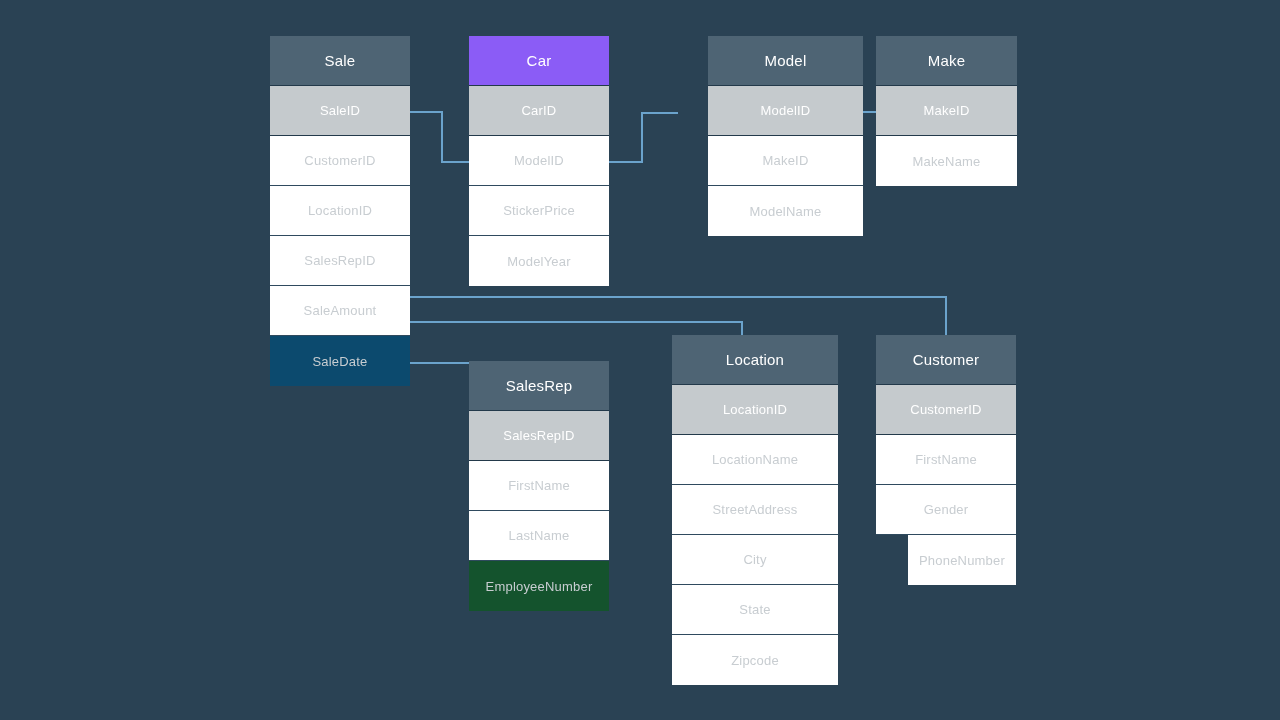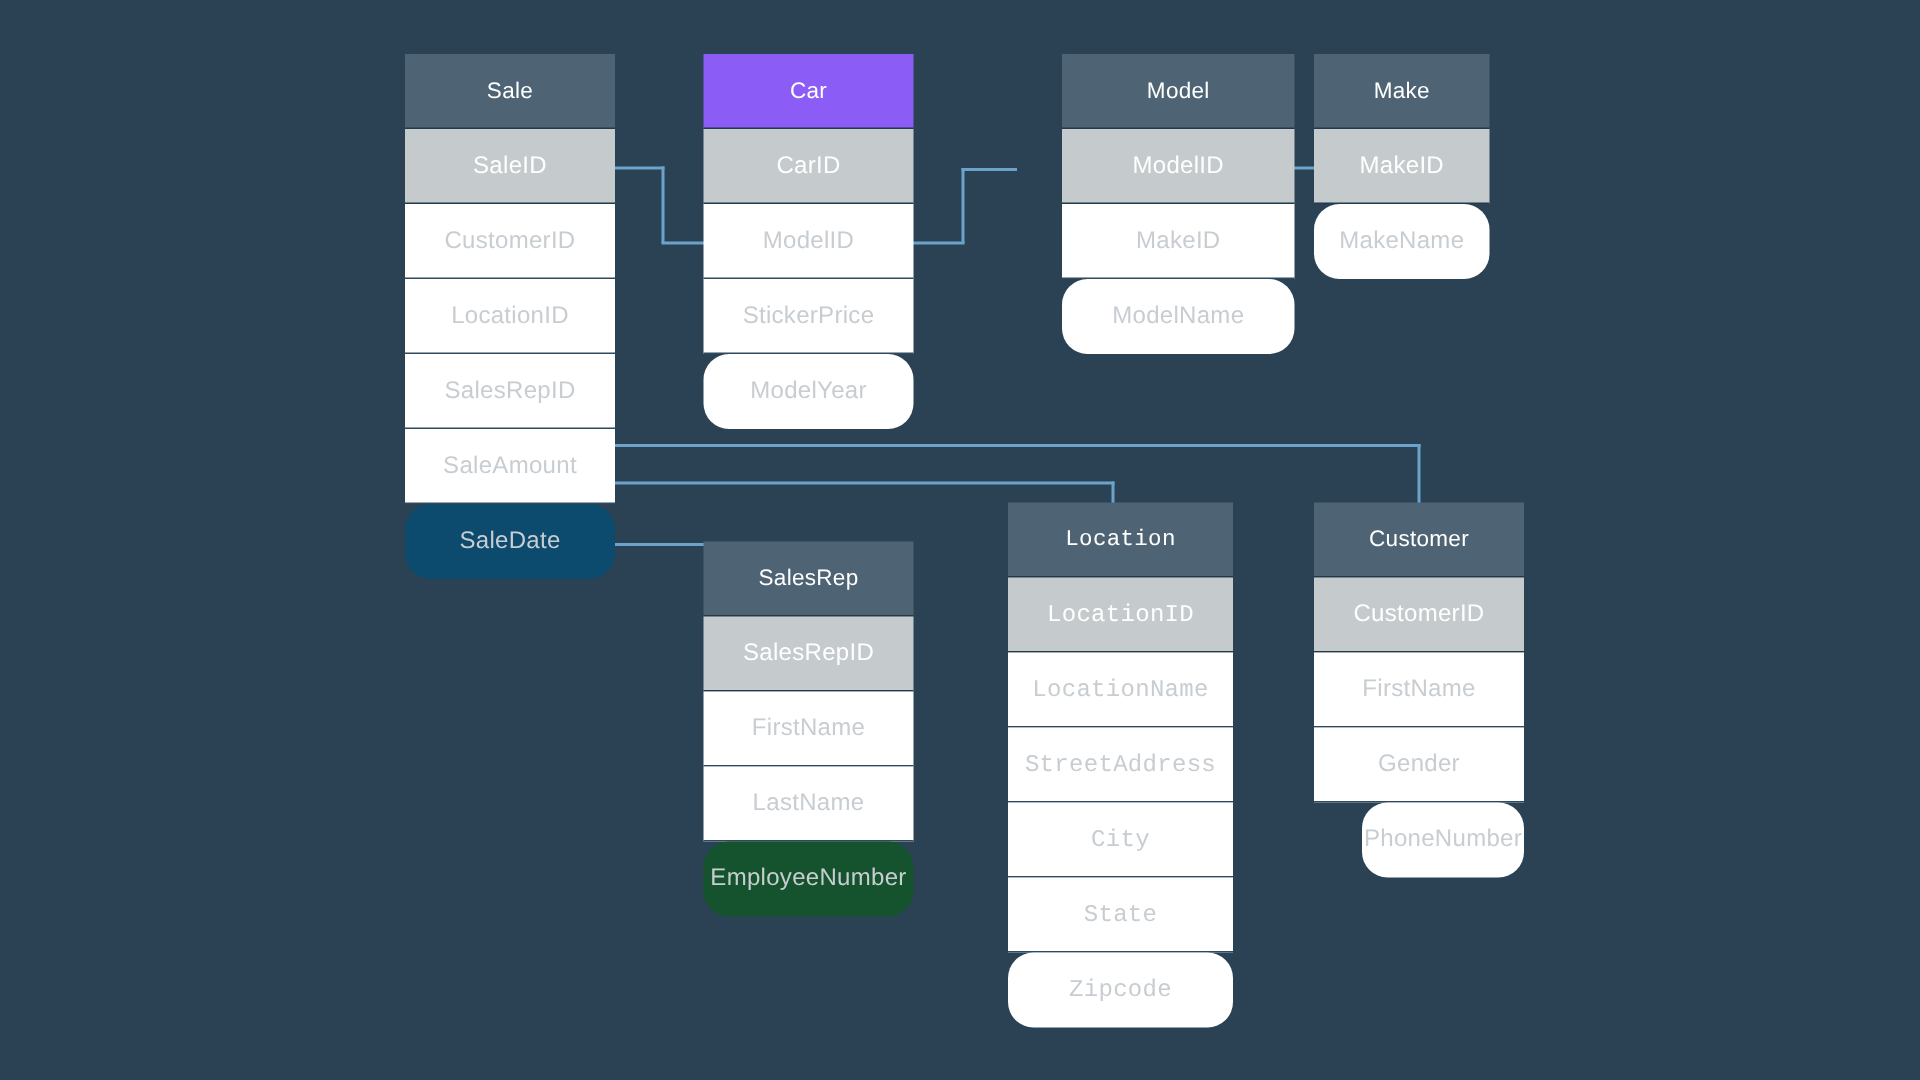--- a/index.html
+++ b/index.html
@@ -31,29 +31,29 @@
     align-items: center;
     justify-content: center;
     letter-spacing: .2px;
     box-sizing: border-box;
     border-bottom: 1px solid #23394a;
   }
   .field {
     height: 50px;
     background: #ffffff;
     color: #c8cdd1;
-    font-size: 16px;
+    font-size: 13px;
     display: flex;
     align-items: center;
     justify-content: center;
     box-sizing: border-box;
     border-bottom: 1px solid #2f4a5e;
     letter-spacing: .2px;
   }
-  .field:last-child { border-bottom: none; border-radius: 17px; }
+  .field:last-child { border-bottom: none; }
   .field.pk {
     background: #c5cacd;
     color: #ffffff;
     border-bottom: 1px solid #23394a;
   }
 
   
   .conn-h {
     position: absolute;
     height: 2px;
@@ -96,33 +96,33 @@
       <div class="field" style="background: rgb(255, 255, 255); color: rgb(200, 205, 209);">ModelID</div>
       <div class="field" style="background: rgb(255, 255, 255); color: rgb(200, 205, 209);">StickerPrice</div>
       <div class="field" style="background: rgb(255, 255, 255); color: rgb(200, 205, 209);">ModelYear</div>
     </div>
     <div class="entity" style="left: 708px; top: 36px; width: 155px;">
       <div class="entity-header" style="background: rgb(78, 100, 116);">Model</div>
       <div class="field pk" style="background: rgb(197, 202, 205);">ModelID</div>
       <div class="field" style="background: rgb(255, 255, 255); color: rgb(200, 205, 209);">MakeID</div>
       <div class="field" style="background: rgb(255, 255, 255); color: rgb(200, 205, 209);">ModelName</div>
     </div>
-    <div class="entity" style="left: 876px; top: 36px; width: 117px;">
+    <div class="entity" style="left: 876px; top: 36px; width: 141px;">
       <div class="entity-header" style="background: rgb(78, 100, 116);">Make</div>
       <div class="field pk" style="background: rgb(197, 202, 205);">MakeID</div>
       <div class="field" style="background: rgb(255, 255, 255); color: rgb(200, 205, 209);">MakeName</div>
     </div>
     <div class="entity" style="left: 469px; top: 337px; width: 140px; margin-top: 24px;">
       <div class="entity-header" style="background: rgb(78, 100, 116);">SalesRep</div>
       <div class="field pk" style="background: rgb(197, 202, 205);">SalesRepID</div>
       <div class="field" style="background: rgb(255, 255, 255); color: rgb(200, 205, 209);">FirstName</div>
       <div class="field" style="background: rgb(255, 255, 255); color: rgb(200, 205, 209);">LastName</div>
       <div class="field" style="background: #14532d; color: rgb(200, 205, 209);">EmployeeNumber</div>
     </div>
-    <div class="entity" style="left: 672px; top: 335px; width: 150px; font-family: Liberation Mono, monospace;">
+    <div class="entity" style="left: 672px; top: 335px; width: 166px;">
       <div class="entity-header" style="background: rgb(78, 100, 116);">Location</div>
       <div class="field pk" style="background: rgb(197, 202, 205);">LocationID</div>
       <div class="field" style="background: rgb(255, 255, 255); color: rgb(200, 205, 209);">LocationName</div>
       <div class="field" style="background: rgb(255, 255, 255); color: rgb(200, 205, 209);">StreetAddress</div>
       <div class="field" style="background: rgb(255, 255, 255); color: rgb(200, 205, 209);">City</div>
       <div class="field" style="background: rgb(255, 255, 255); color: rgb(200, 205, 209);">State</div>
       <div class="field" style="background: rgb(255, 255, 255); color: rgb(200, 205, 209);">Zipcode</div>
     </div>
     <div class="entity" style="left: 876px; top: 335px; width: 140px;">
       <div class="entity-header" style="background: rgb(78, 100, 116);">Customer</div>

